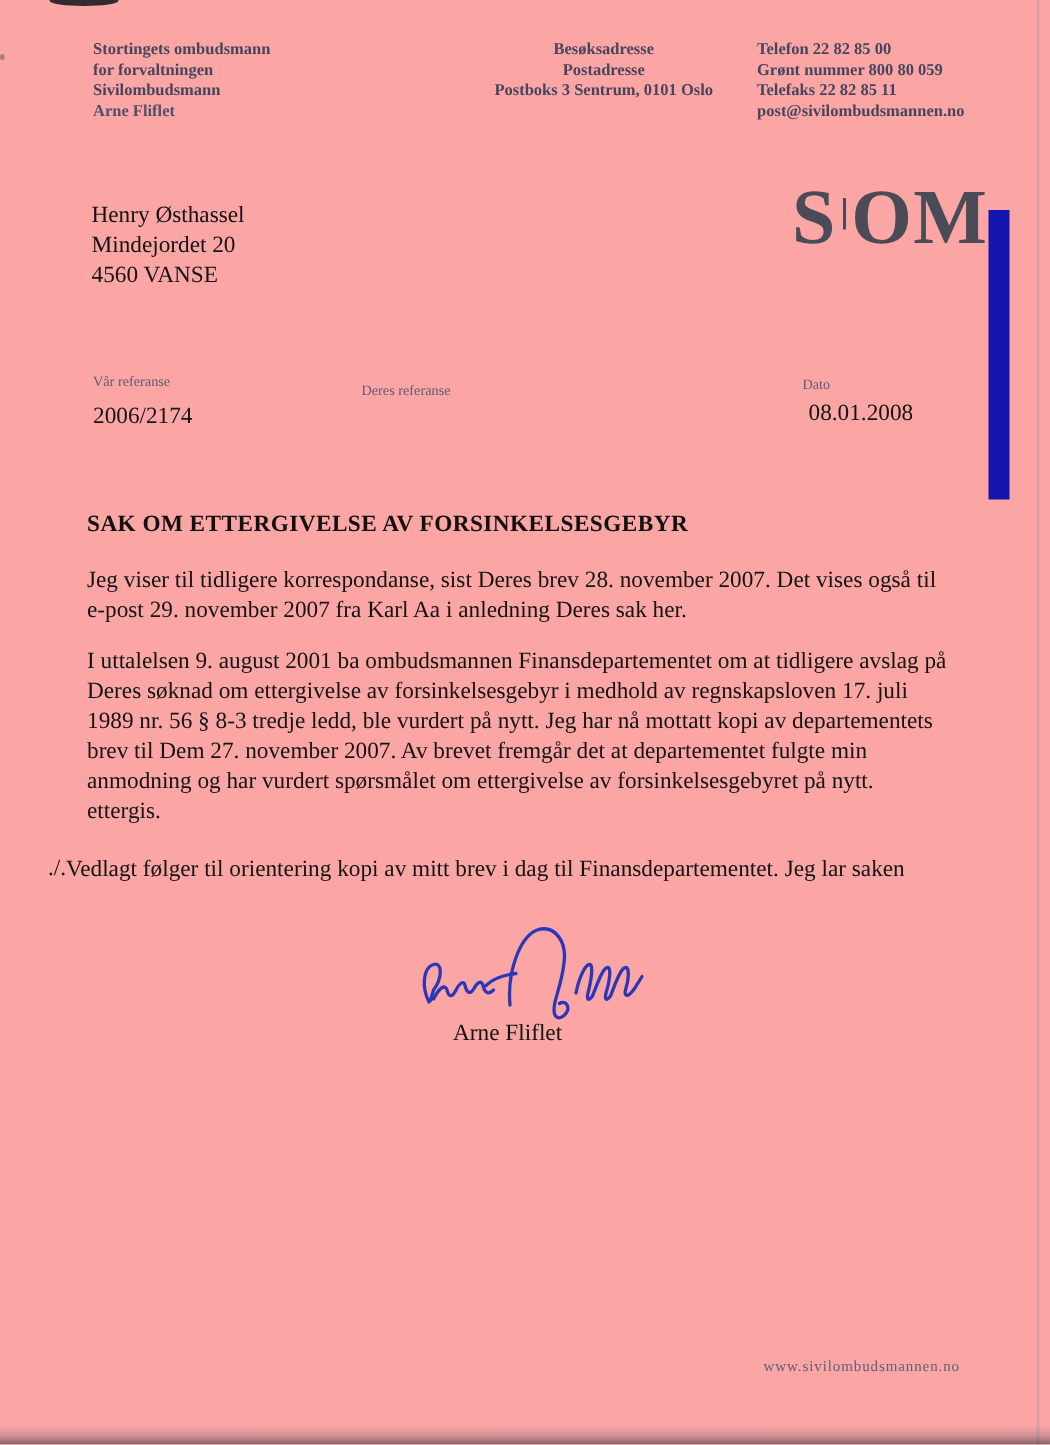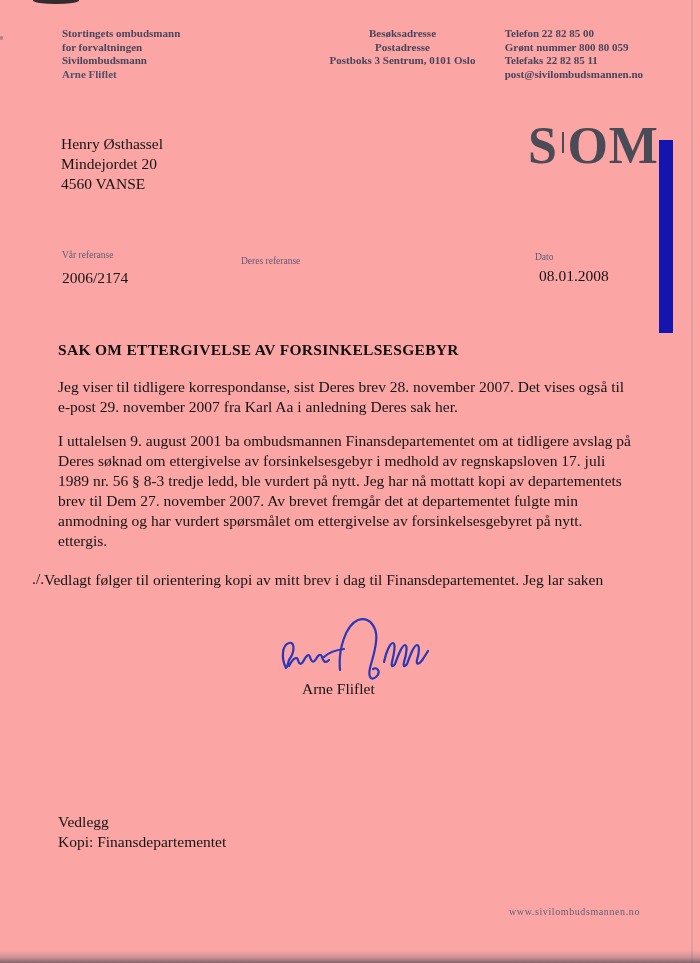--- a/index.html
+++ b/index.html
@@ -133,24 +133,20 @@
         <path d="M8,52 C3,42 4,29 11,27 C17,25 17,36 11,44 L9,51"></path>
         <path d="M11,50 C15,42 19,40 20,44 C21,48 23,50 26,44 C28,40 31,37 32,41 C33,45 35,48 38,43 C40,39 43,37 44,41 C45,45 47,48 51,44"></path>
         <path d="M46,41 C51,36 58,34 66,33"></path>
         <path d="M62,54 C60,33 68,9 80,4 C92,0 100,12 98,26 C97,36 94,44 92,52 C90,61 93,65 98,61 C103,57 100,50 95,53"></path>
         <path d="M106,46 C108,36 112,27 115,27 C118,27 116,38 114,46 C113,50 114,52 117,48 C120,40 124,29 127,29 C130,29 128,40 126,46 C125,50 126,52 129,48 C132,40 136,29 139,29 C142,29 141,38 139,44 C138,48 140,50 145,43 L150,35"></path>
       </g>
     </svg>
     <div class="signature-name">Arne Fliflet</div>
   </div>
 
-  <div class="closing">
-    <div>Vedlegg</div>
-    <div>Kopi: Finansdepartementet</div>
-  </div>
 
   <div class="footer-url">www.sivilombudsmannen.no</div>
 
   <div class="artifact-top-smudge"></div>
   <div class="artifact-left-speck"></div>
   <div class="artifact-right-edge"></div>
   <div class="artifact-bottom-shadow"></div>
 
 </div>
 

